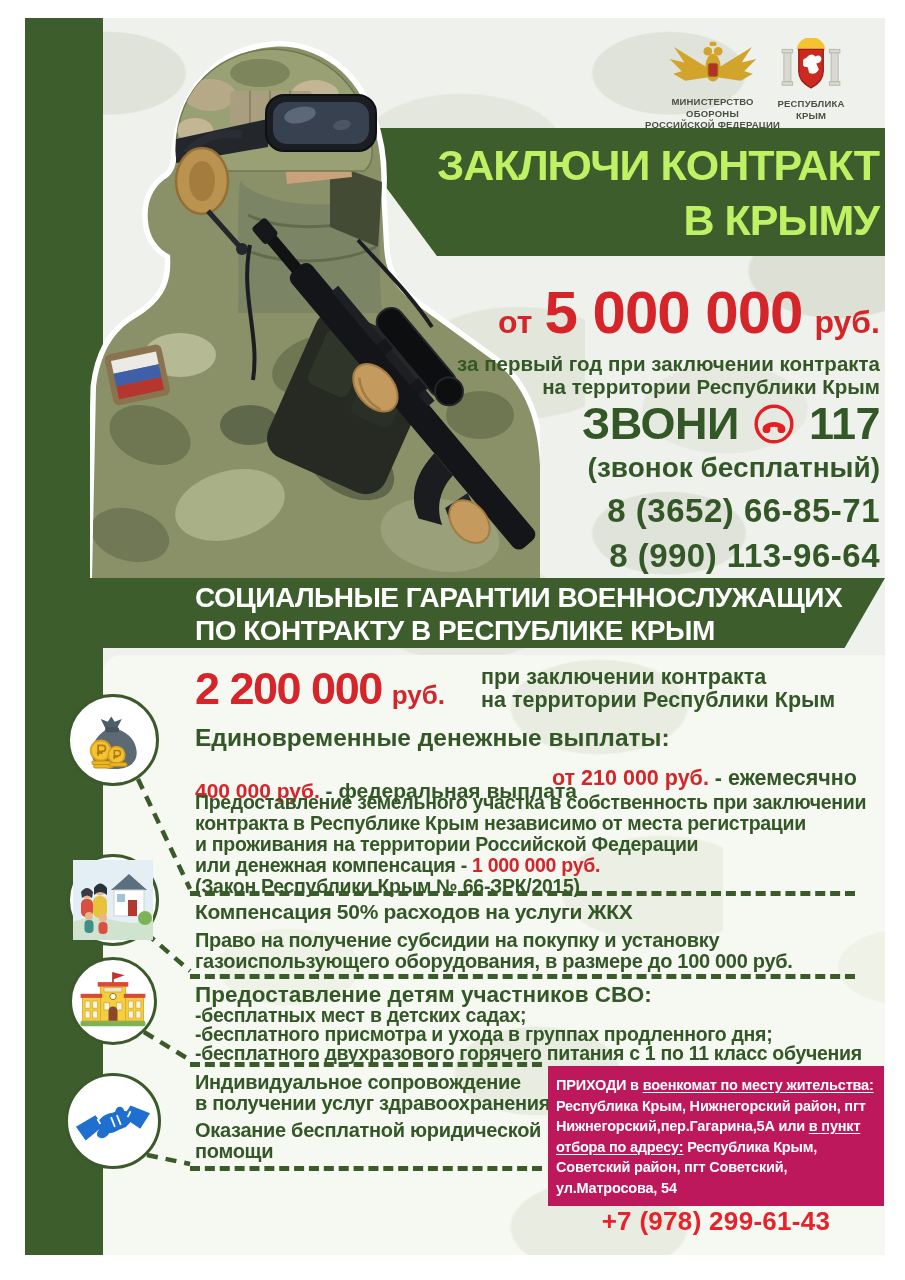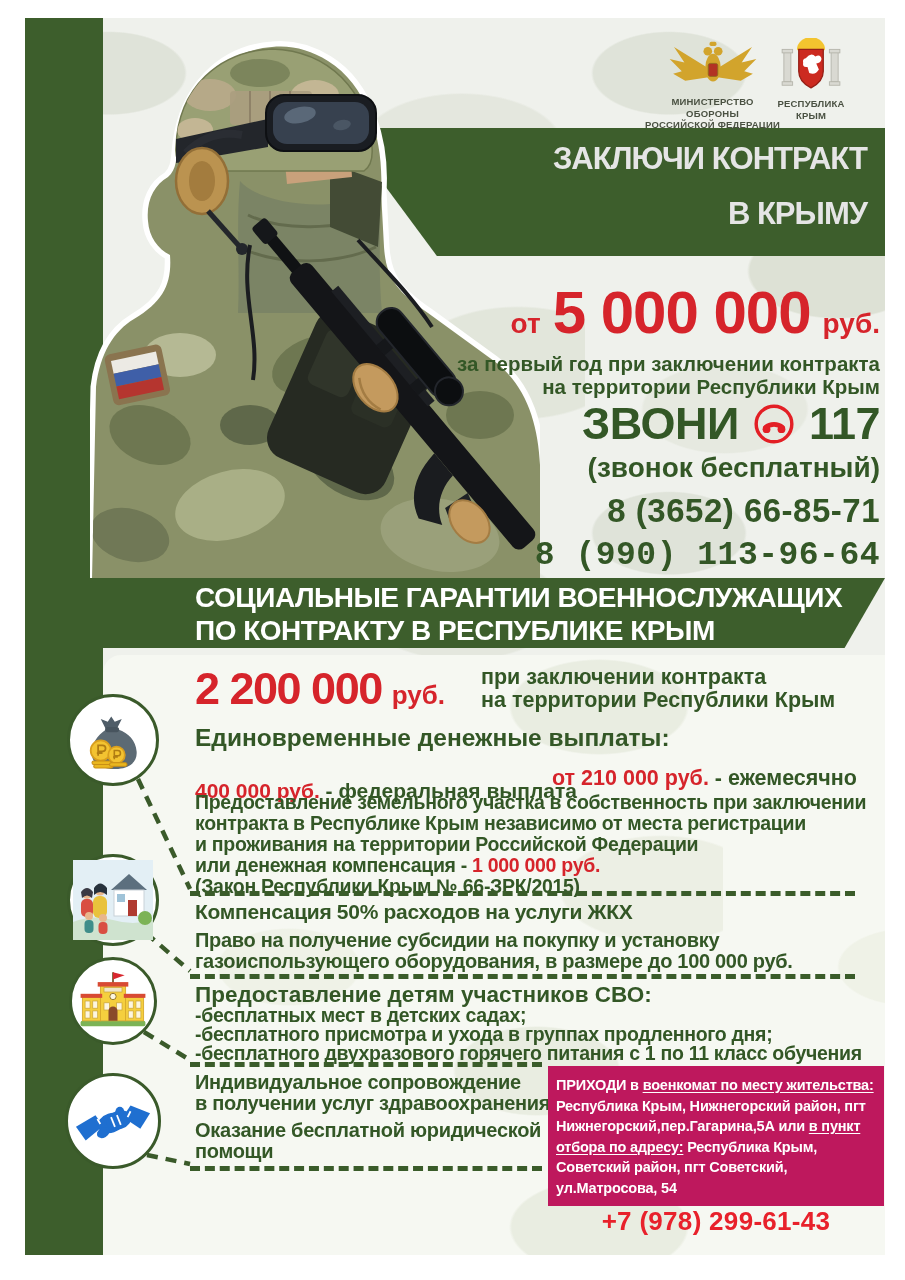--- a/index.html
+++ b/index.html
@@ -24,24 +24,24 @@
       radial-gradient(ellipse 140px 75px at 70% 80%, #e9ede1 58%, transparent 60%),
       radial-gradient(ellipse 120px 65px at 30% 60%, #eff2e7 58%, transparent 60%);
     background-size:620px 520px;background-repeat:repeat;}
   .abs{position:absolute;}
   .green{color:#335726;}
   .red{color:#d6242b;}
   .logo-label{font-size:9.5px;line-height:11.5px;color:#4a5142;text-align:center;letter-spacing:.2px;}
   .banner{left:300px;top:128px;width:585px;height:128px;background:#3d5e2c;z-index:2;
     clip-path:polygon(7.2% 0,100% 0,100% 100%,23.4% 100%);
     text-align:right;padding:0;box-sizing:border-box;}
-  .banner .t{position:absolute;right:18px;color:#e5e5e5;font-size:31px;letter-spacing:-1px;white-space:nowrap;}
+  .banner .t{position:absolute;right:6px;color:#bef264;font-size:43px;letter-spacing:-1px;white-space:nowrap;}
   .offer-row{left:360px;top:278px;width:520px;display:flex;justify-content:flex-end;align-items:baseline;gap:12px;z-index:4;}
   .offer-amt{font-size:60px;letter-spacing:-1px;}
-  .offer-small{font-size:28px;}
+  .offer-small{font-size:32px;}
   .offer-notes{left:400px;top:352px;width:480px;text-align:right;font-size:20.5px;line-height:23px;z-index:4;}
   .call-row{left:400px;top:398px;width:480px;display:flex;justify-content:flex-end;align-items:center;gap:12px;z-index:4;}
   .call-big{font-size:45px;letter-spacing:-.5px;}
   .free-note{left:400px;top:452px;width:480px;text-align:right;font-size:28px;z-index:4;}
   .phone-line{left:400px;width:480px;text-align:right;font-size:33px;letter-spacing:.5px;z-index:4;}
   .band{left:25px;top:578px;width:860px;height:70px;background:#3d5e2c;z-index:4;
     clip-path:polygon(0 0,100% 0,95.3% 100%,0 100%);box-sizing:border-box;
     padding:3px 0 0 170px;color:#fff;font-size:28px;line-height:33px;letter-spacing:-.5px;white-space:nowrap;}
   .bonus-row{left:195px;top:666px;display:flex;align-items:flex-end;gap:10px;z-index:5;}
   .bonus-amt{font-size:45px;letter-spacing:-1.5px;line-height:46px;}
@@ -220,21 +220,21 @@
     <svg width="46" height="46" viewBox="0 0 40 40">
       <circle cx="20" cy="20" r="15.5" fill="none" stroke="#e31f25" stroke-width="3"></circle>
       <path d="M12.5 23 a10.5 9 0 0 1 15 0" stroke="#e31f25" stroke-width="4" fill="none" stroke-linecap="round"></path>
       <circle cx="13.5" cy="24.5" r="3.4" fill="#e31f25"></circle>
       <circle cx="26.5" cy="24.5" r="3.4" fill="#e31f25"></circle>
     </svg>
     <span class="green call-big">117</span>
   </div>
   <div class="abs free-note green">(звонок бесплатный)</div>
   <div class="abs phone-line green" style="top:492px;">8 (3652) 66-85-71</div>
-  <div class="abs phone-line green" style="top:537px;font-family:Liberation Mono, monospace;">8 (990) 113-96-64</div>
+  <div class="abs phone-line green" style="top:537px;">8 (990) 113-96-64</div>
 
   <div class="abs band">
     <div>СОЦИАЛЬНЫЕ ГАРАНТИИ ВОЕННОСЛУЖАЩИХ</div>
     <div>ПО КОНТРАКТУ В РЕСПУБЛИКЕ КРЫМ</div>
   </div>
 
   <div class="abs bonus-row">
     <span class="red bonus-amt">2 200 000</span>
     <span class="red bonus-cur">руб.</span>
     <span class="green bonus-cond">

